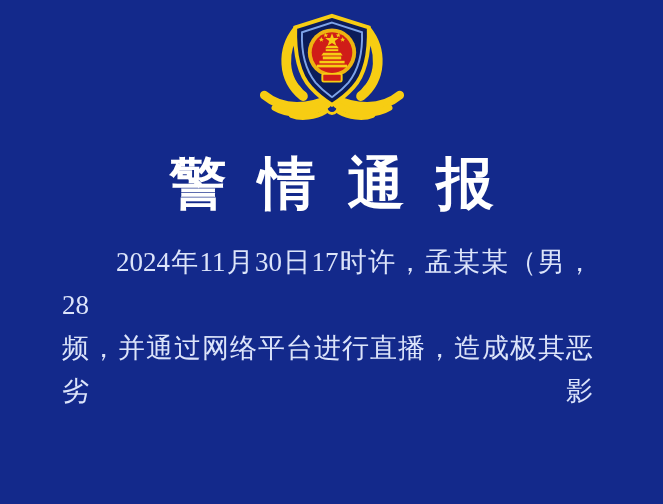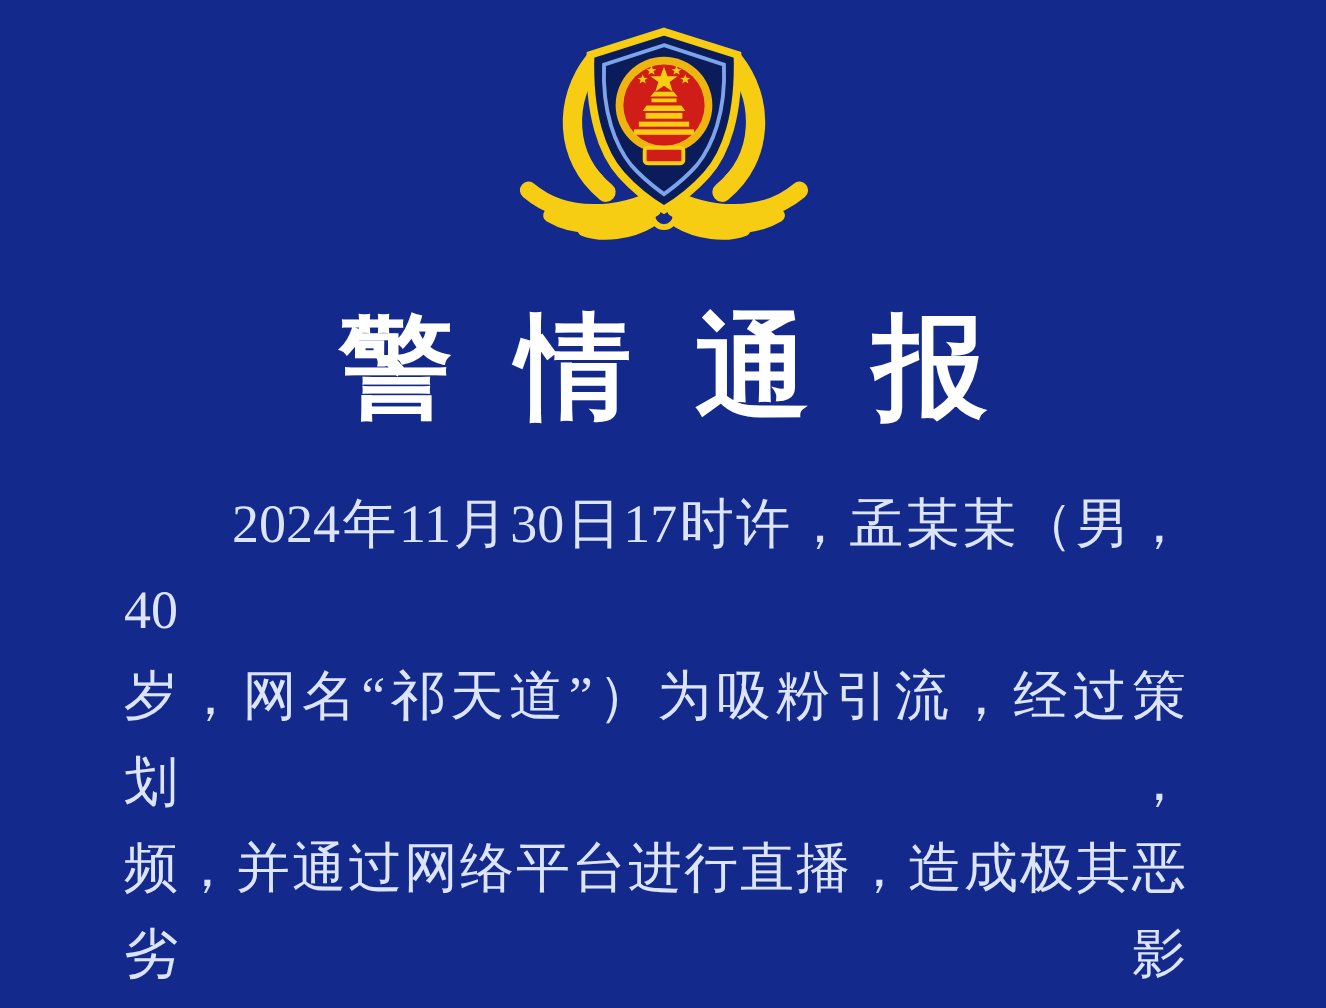--- a/index.html
+++ b/index.html
@@ -100,19 +100,18 @@
         <rect x="59.5" y="55.5" width="31" height="2.8"></rect>
       </g>
 
       <rect x="65" y="65" width="20" height="8" rx="1.5" fill="#d01d18" stroke="#f7cd13" stroke-width="2"></rect>
     </svg>
   </div>
 
   <h1 class="title">警情通报</h1>
 
   <div class="body-text">
-    <div class="line full indent">2024年11月30日17时许，孟某某（男，40</div>
-    <div class="line full">岁，网名“祁天道”）为吸粉引流，经过策划，</div>
+    <div class="line full indent">2024年11月30日17时许，孟某某（男，28</div>
     <div class="line full">频，并通过网络平台进行直播，造成极其恶劣影</div>
 
   </div>
 
 </div>
 
 </body></html>

